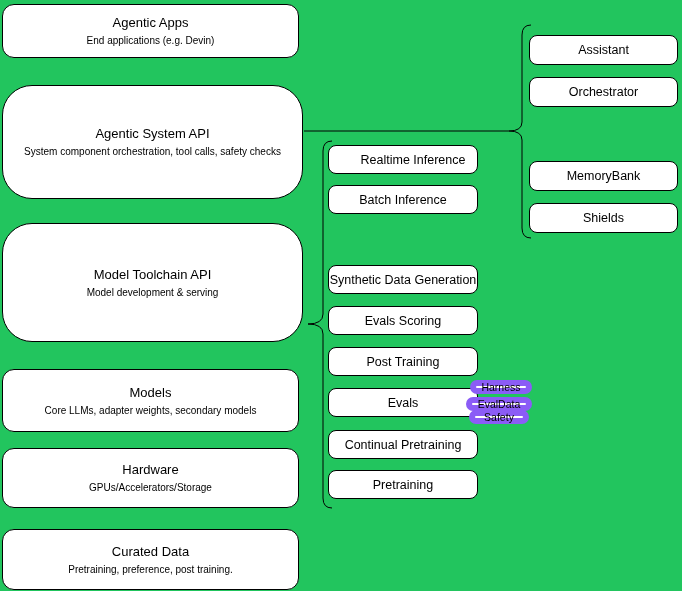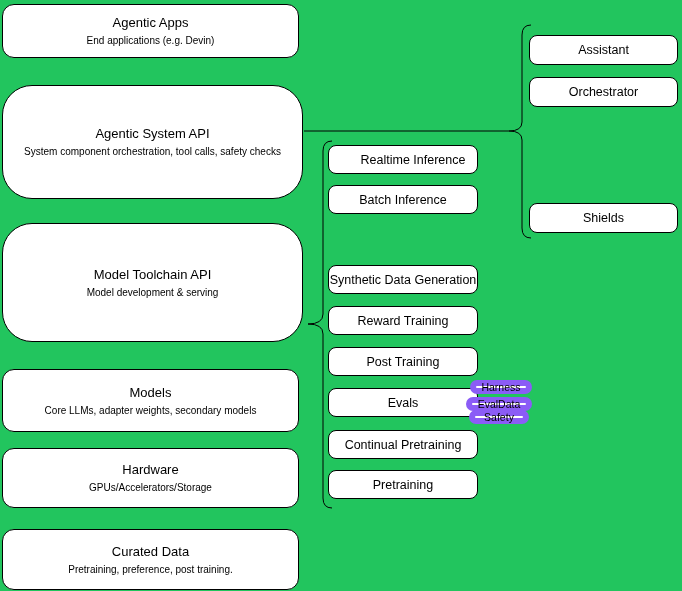--- a/index.html
+++ b/index.html
@@ -96,27 +96,28 @@
   </div>
 
   <div class="node stack-node" style="left:2px; top:529px; width:297px; height:61px;">
     <div class="title">Curated Data</div>
     <div class="subtitle">Pretraining, preference, post training.</div>
   </div>
 
   <div class="node mid-node" style="left:328px; top:145px; width:150px; height:29px;padding-left:20px;">Realtime Inference</div>
   <div class="node mid-node" style="left:328px; top:185px; width:150px; height:29px;">Batch Inference</div>
   <div class="node mid-node" style="left:328px; top:265px; width:150px; height:29px;">Synthetic Data Generation</div>
-  <div class="node mid-node" style="left:328px; top:306px; width:150px; height:29px;">Reward Training</div>
+  <div class="node mid-node" style="left:328px; top:306px; width:150px; height:29px;">Evals Scoring</div>
   <div class="node mid-node" style="left:328px; top:347px; width:150px; height:29px;">Post Training</div>
   <div class="node mid-node" style="left:328px; top:388px; width:150px; height:29px;">Evals</div>
   <div class="node mid-node" style="left:328px; top:430px; width:150px; height:29px;">Continual Pretraining</div>
   <div class="node mid-node" style="left:328px; top:470px; width:150px; height:29px;">Pretraining</div>
 
   <div class="pill" style="left:470px; top:380px; width:62px; height:14px;">Harness</div>
   <div class="pill" style="left:466px; top:397px; width:66px; height:14px;">EvalData</div>
   <div class="pill" style="left:469px; top:410px; width:60px; height:14px;">Safety</div>
 
   <div class="node mid-node" style="left:529px; top:35px; width:149px; height:30px;">Assistant</div>
   <div class="node mid-node" style="left:529px; top:77px; width:149px; height:30px;">Orchestrator</div>
+  <div class="node mid-node" style="left:529px; top:161px; width:149px; height:30px;">MemoryBank</div>
   <div class="node mid-node" style="left:529px; top:203px; width:149px; height:30px;">Shields</div>
 
 </div>
 
 </body></html>

